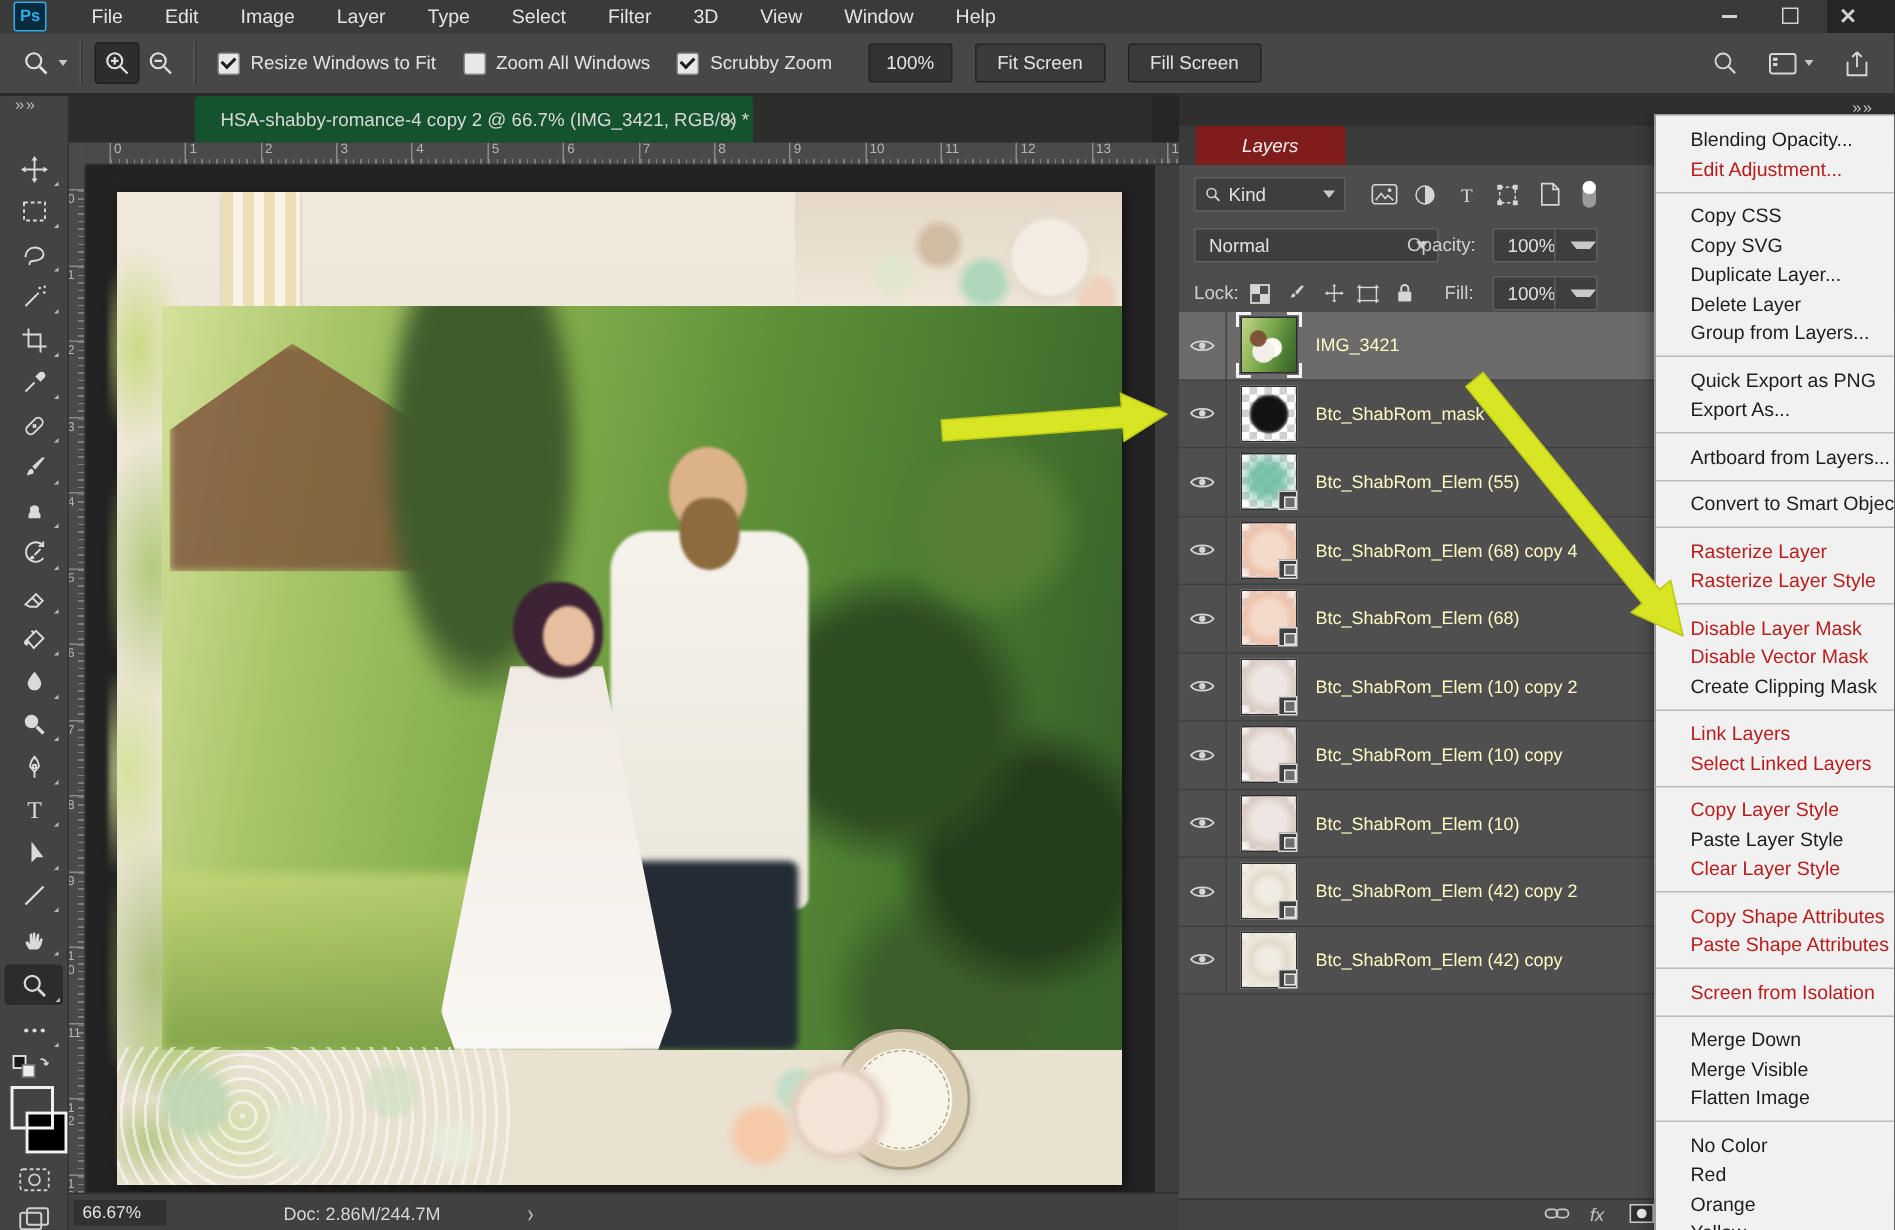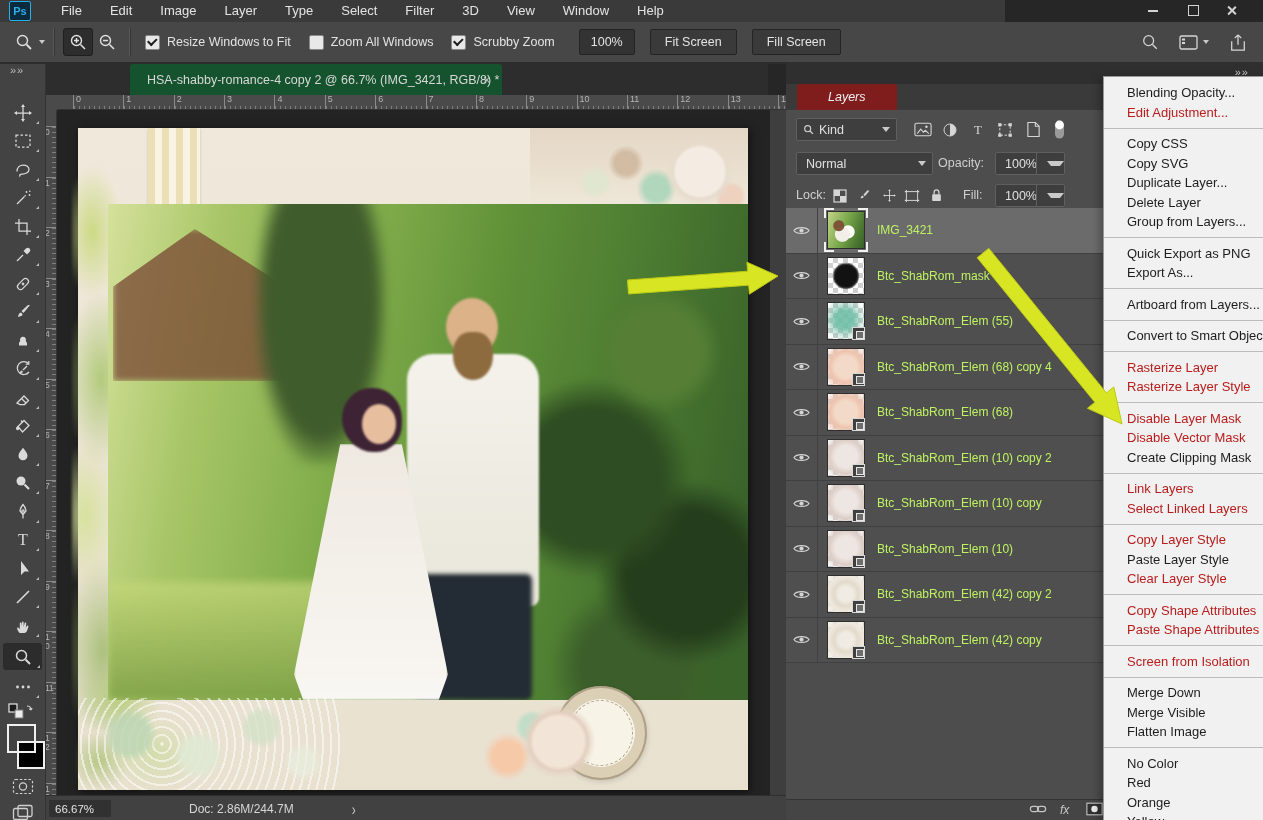--- a/index.html
+++ b/index.html
@@ -1,21 +1,21 @@
 <!DOCTYPE html>
 <html><head>
 <meta charset="utf-8">
 <style>
   html,body{margin:0;padding:0;background:#262626;}
   body{width:1263px;height:820px;position:relative;overflow:hidden;
        font-family:"Liberation Sans",sans-serif;-webkit-font-smoothing:antialiased;}
   svg{display:block;}
 
   
-  #menubar{position:absolute;left:0;top:0;width:1005px;height:22px;background:#3a3a3a;
+  #menubar{position:absolute;left:0;top:0;width:1218px;height:22px;background:#3a3a3a;
            border-bottom:6px solid #4d7c0f;display:flex;align-items:center;z-index:5;}
   #pslogo{width:20px;height:18px;margin-left:9px;background:#0a2a3d;border:1px solid #2daee8;
           color:#2daee8;font-size:11px;font-weight:bold;display:flex;align-items:center;justify-content:center;border-radius:2px;}
   .menu-items{display:flex;margin-left:16px;}
   .menu-item{color:#e4e4e4;font-size:13px;padding:0 14px;line-height:22px;cursor:default;}
   .winctl{position:absolute;top:3px;width:30px;height:15px;display:flex;align-items:center;justify-content:center;}
   #win-min{left:1138px;} #win-max{left:1178px;} #win-close{left:1216px;}
   #win-min i{display:block;width:10px;height:2px;background:#d2d2d2;}
   #win-max i{display:block;width:9px;height:9px;border:1.6px solid #d2d2d2;}
   #win-close i{display:block;width:11px;height:11px;position:relative;}
@@ -158,21 +158,21 @@
   .pstrip{position:absolute;left:0;top:0;width:477px;height:22px;background:#2f2f2f;}
   .pstrip .collapse{position:absolute;right:14px;top:4px;color:#c9c9c9;font-size:11px;letter-spacing:1px;}
   .ptabs{position:absolute;left:0;top:22px;width:477px;height:26px;background:#3a3a3a;}
   #layers-tab{position:absolute;left:11px;top:0;height:26px;padding:0 31px;background:#7f1d1d;border-radius:2px 2px 0 0;
      color:#f0f0f0;font-size:12.5px;display:flex;align-items:center;font-style:italic;}
   .pfield{position:absolute;height:23px;background:#3e3e3e;border:1px solid #5f5f5f;border-radius:2px;
      display:flex;align-items:center;box-sizing:border-box;color:#e0e0e0;font-size:12.5px;}
   .pfield .chev{position:absolute;right:6px;}
   #kind-field{left:10px;top:56px;width:101px;}
   #kind-field .mag{margin:0 5px 0 6px;}
-  #blend-field{left:10px;top:90px;width:137px;padding-left:9px;}
+  #blend-field{left:10px;top:90px;width:163px;padding-left:9px;}
   .valfield{width:70px;}
   .valfield .chevbox{position:absolute;right:0;top:0;width:18px;height:21px;border-left:1px solid #5f5f5f;
      display:flex;align-items:center;justify-content:center;}
   .valfield .chevbox .chev{position:static;}
   #opacity-field{left:209px;top:90px;} #fill-field{left:209px;top:122px;}
   .valfield span{padding-left:9px;}
   .plabel{position:absolute;color:#cfcfcf;font-size:12.5px;}
   #opacity-label{left:152px;top:94px;} #lock-label{left:10px;top:126px;} #fill-label{left:177px;top:126px;}
   .ficon{position:absolute;top:56px;width:22px;height:23px;display:flex;align-items:center;justify-content:center;}
   .ficon svg{stroke:#d6d6d6;fill:none;stroke-width:1.2;}
@@ -204,21 +204,21 @@
      radial-gradient(circle at 62% 66%,rgba(233,221,191,.65) 0 5px,transparent 8px);}
   .so-badge{position:absolute;right:-1px;bottom:-1px;width:13px;height:13px;background:#3f3f3f;border:1px solid #d8d8d8;
      box-sizing:border-box;z-index:2;}
   .so-badge::after{content:"";position:absolute;left:2.5px;top:2.5px;width:6px;height:6px;border:1px solid #e6e6e6;background:#6d6d6d;}
   .brk{position:absolute;inset:-4px;z-index:3;pointer-events:none;}
   .brk i{position:absolute;width:8px;height:8px;border:0 solid #f2f2f2;}
   .brk i:nth-child(1){left:0;top:0;border-left-width:2px;border-top-width:2px;}
   .brk i:nth-child(2){right:0;top:0;border-right-width:2px;border-top-width:2px;}
   .brk i:nth-child(3){left:0;bottom:0;border-left-width:2px;border-bottom-width:2px;}
   .brk i:nth-child(4){right:0;bottom:0;border-right-width:2px;border-bottom-width:2px;}
-  .lname{margin-left:12px;font-size:12px;color:#bef264;white-space:nowrap;}
+  .lname{margin-left:12px;font-size:12px;color:#fef9c3;white-space:nowrap;}
   #panel-bottom{position:absolute;left:0;top:737px;width:477px;height:21px;background:#454545;border-top:1px solid #333;}
   #panel-bottom .bicon{position:absolute;top:2px;color:#c6c6c6;}
   #fx-label{font-size:12px;font-style:italic;color:#c6c6c6;}
 
   
   #ctxmenu{position:absolute;left:1103px;top:76px;width:160px;height:744px;background:#f1f1f1;
      border-left:1px solid #989898;border-top:1px solid #989898;box-sizing:border-box;padding-top:6px;
      z-index:40;box-shadow:-3px 3px 8px rgba(0,0,0,.3);overflow:visible;}
   .mi{height:19.5px;line-height:19.5px;padding-left:23px;font-size:13px;color:#1d1d1d;white-space:nowrap;}
   .mi.disabled{color:#b91c1c;}

